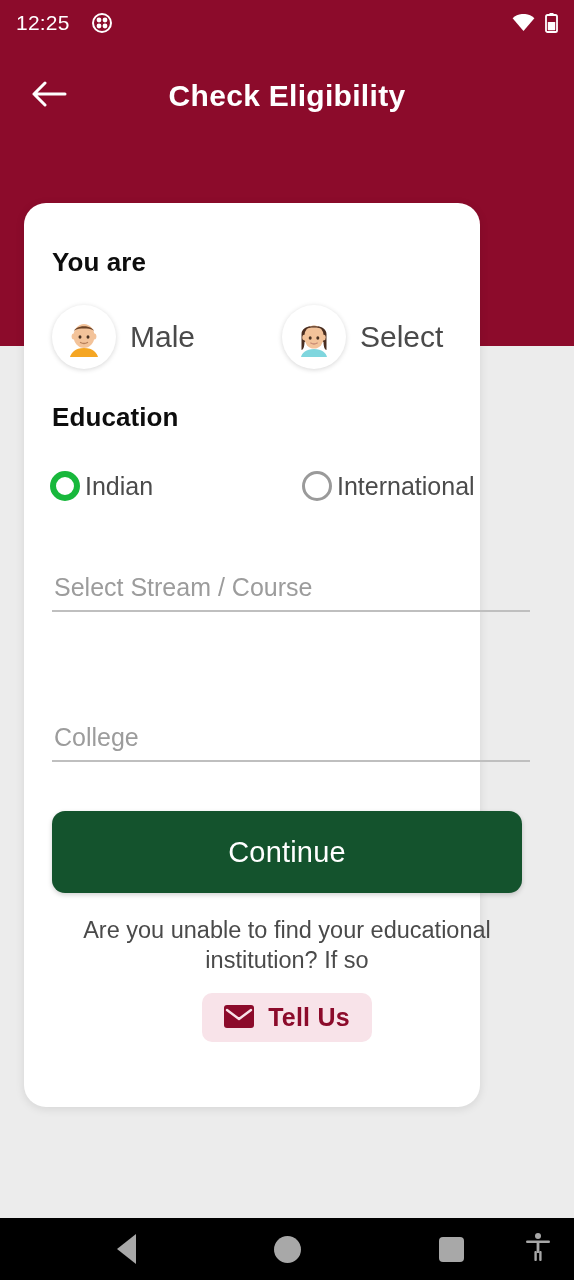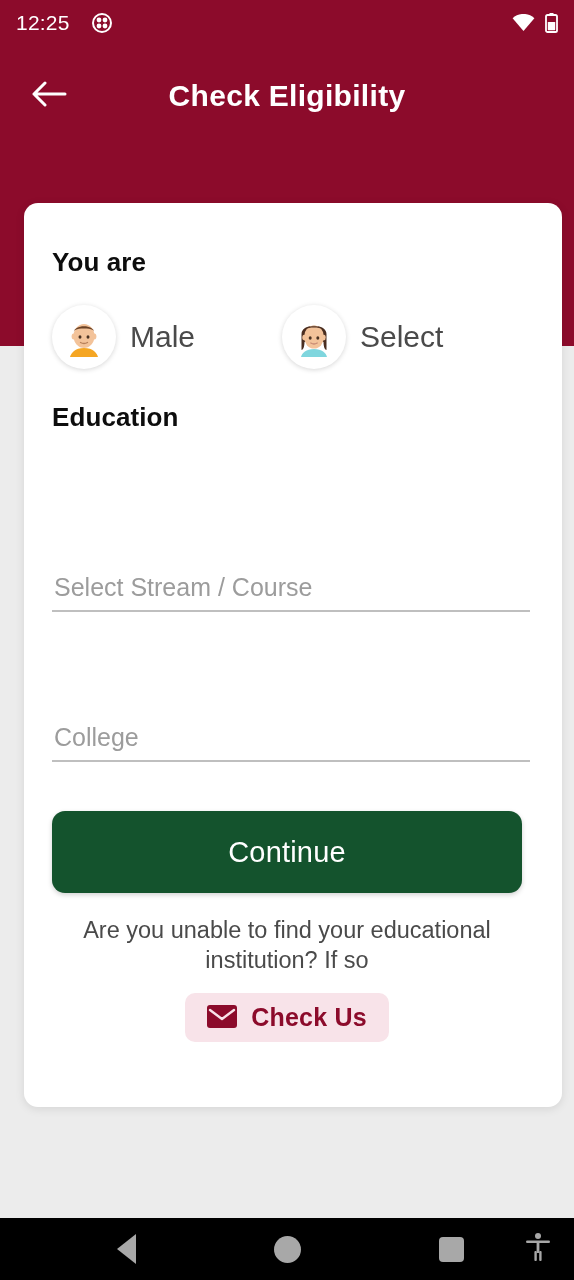--- a/index.html
+++ b/index.html
@@ -59,23 +59,23 @@
     width:100%; text-align:center;
     color:#ffffff;
     font-size:30px; font-weight:700;
     letter-spacing:0.3px;
   }
 
   
   .card {
     position:absolute;
     left:24px; top:203px;
-    width:538px; height:904px;
+    width:456px; height:904px;
     background:#ffffff;
-    border-radius:14px;
+    border-radius:22px;
     box-shadow:0 2px 10px rgba(0,0,0,0.10);
     padding:0;
   }
 
   .section-heading {
     font-size:26px; font-weight:700; color:#0D0D0D;
     letter-spacing:0.1px;
   }
 
   
@@ -302,20 +302,30 @@
             <ellipse cx="23.8" cy="21" rx="1.5" ry="1.8" fill="#4A3222"></ellipse>
             <path d="M16.8 26 Q20 28 23.2 26" fill="none" stroke="#C98B74" stroke-width="1.3" stroke-linecap="round"></path>
           </svg>
         </span>
         <span class="gender-label">Select</span>
       </div>
     </div>
 
     <div class="section-heading education-heading">Education</div>
 
+    <div class="radio-row">
+      <div class="radio-opt first">
+        <span class="radio-ring selected"></span>
+        <span class="radio-label">Indian</span>
+      </div>
+      <div class="radio-opt">
+        <span class="radio-ring unselected"></span>
+        <span class="radio-label">International</span>
+      </div>
+    </div>
 
     <div class="field field-1">
       <input class="field-input" type="text" placeholder="Select Stream / Course" style="">
       <div class="field-underline"></div>
     </div>
 
     <div class="field field-2">
       <input class="field-input" type="text" placeholder="College" style="">
       <div class="field-underline"></div>
     </div>
@@ -325,21 +335,21 @@
     <div class="helper-text">Are you unable to find your educational institution? If so</div>
 
     <div class="tell-us-wrap">
       <button class="tell-us-btn">
         <span>
           <svg width="30" height="23" viewBox="0 0 30 23">
             <rect x="0" y="0" width="30" height="23" rx="3" fill="#8C0B2B"></rect>
             <path d="M3 5 L15 14 L27 5" fill="none" stroke="#F8E3E9" stroke-width="2.4" stroke-linecap="round" stroke-linejoin="round"></path>
           </svg>
         </span>
-        <span class="tell-us-label">Check Us</span>
+        <span class="tell-us-label">Tell Us</span>
       </button>
     </div>
 
   </div>
 
   <div class="nav-bar">
     <div class="nav-btn nav-back">
       <span class="nav-tri"></span>
     </div>
     <div class="nav-btn nav-home">

